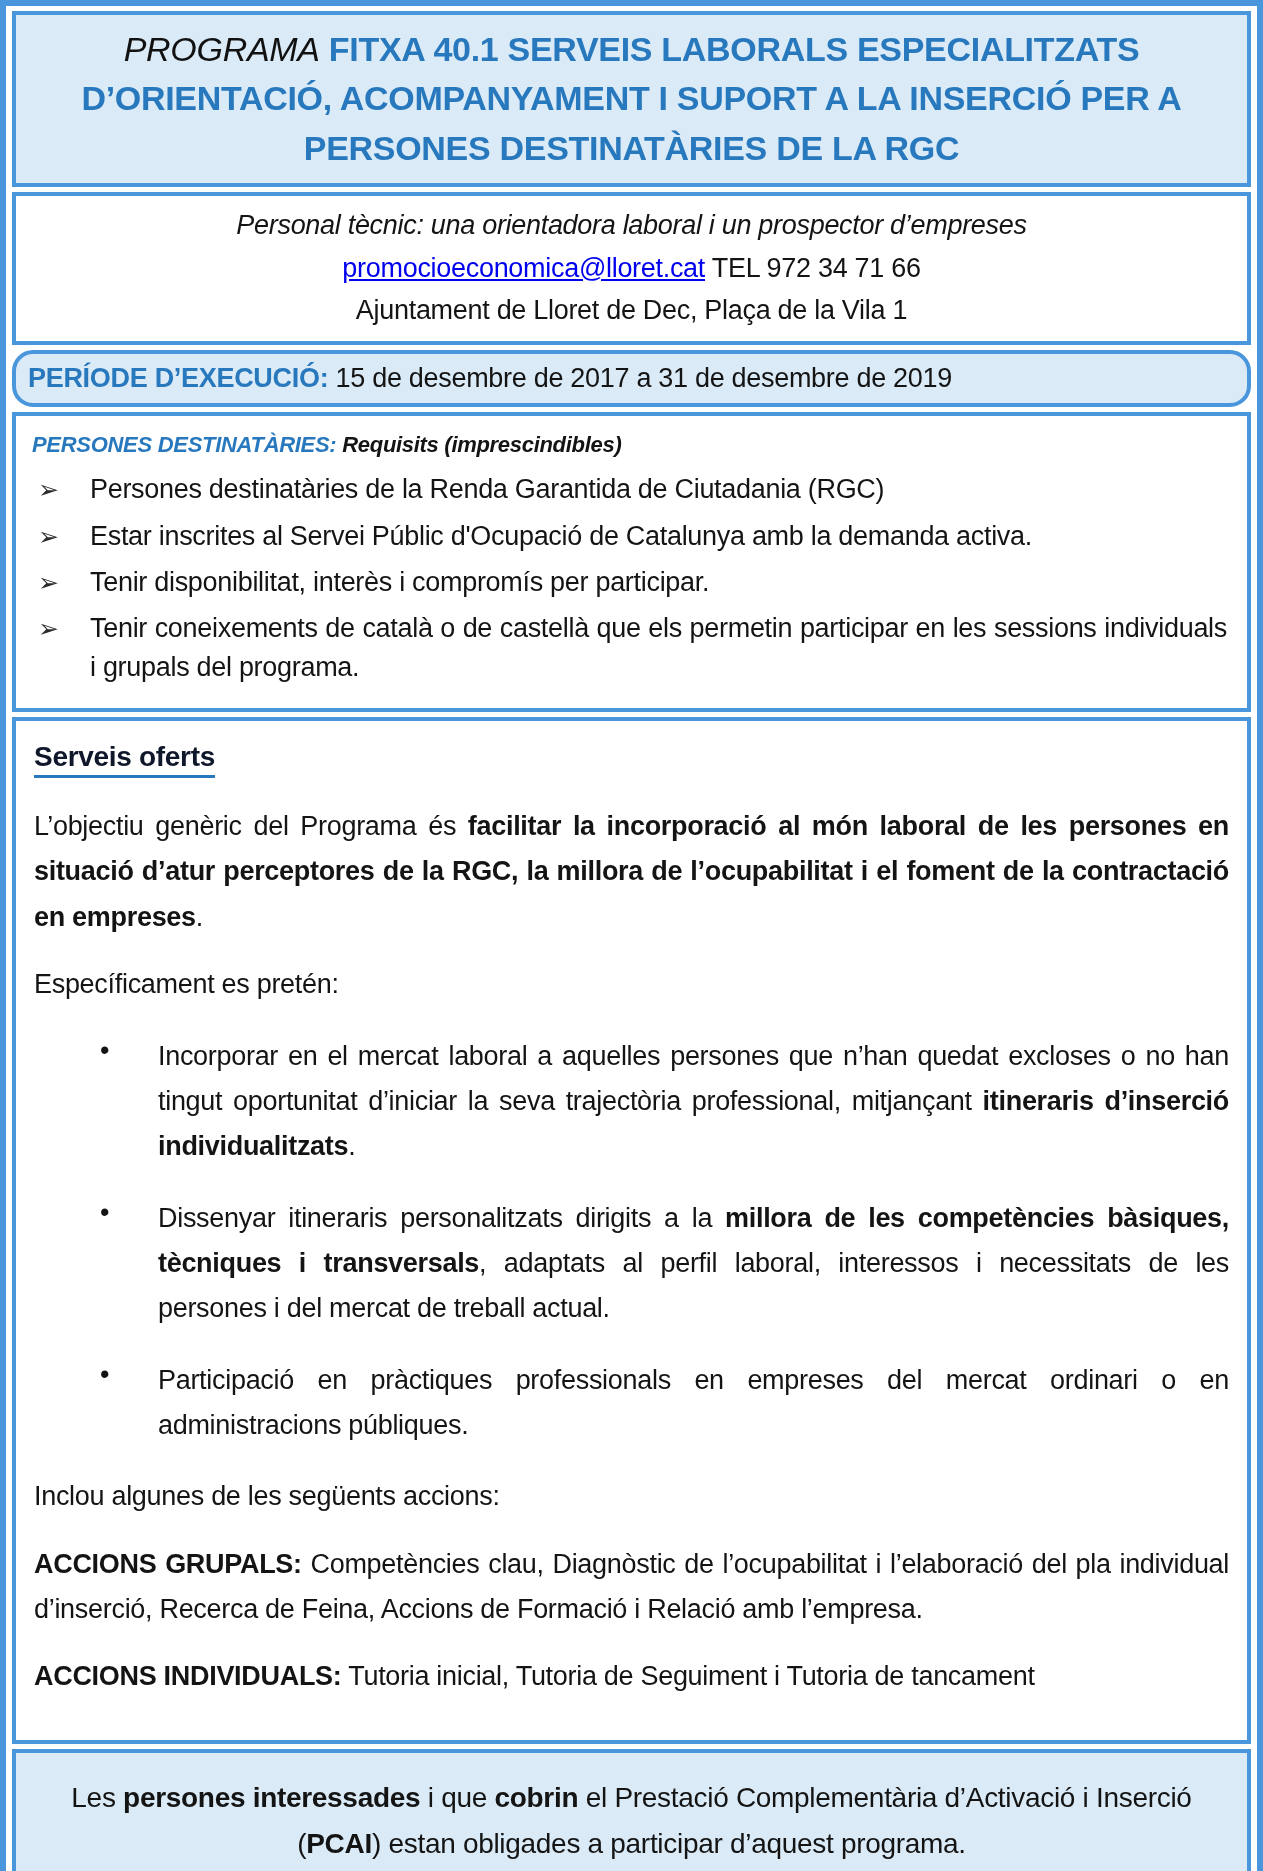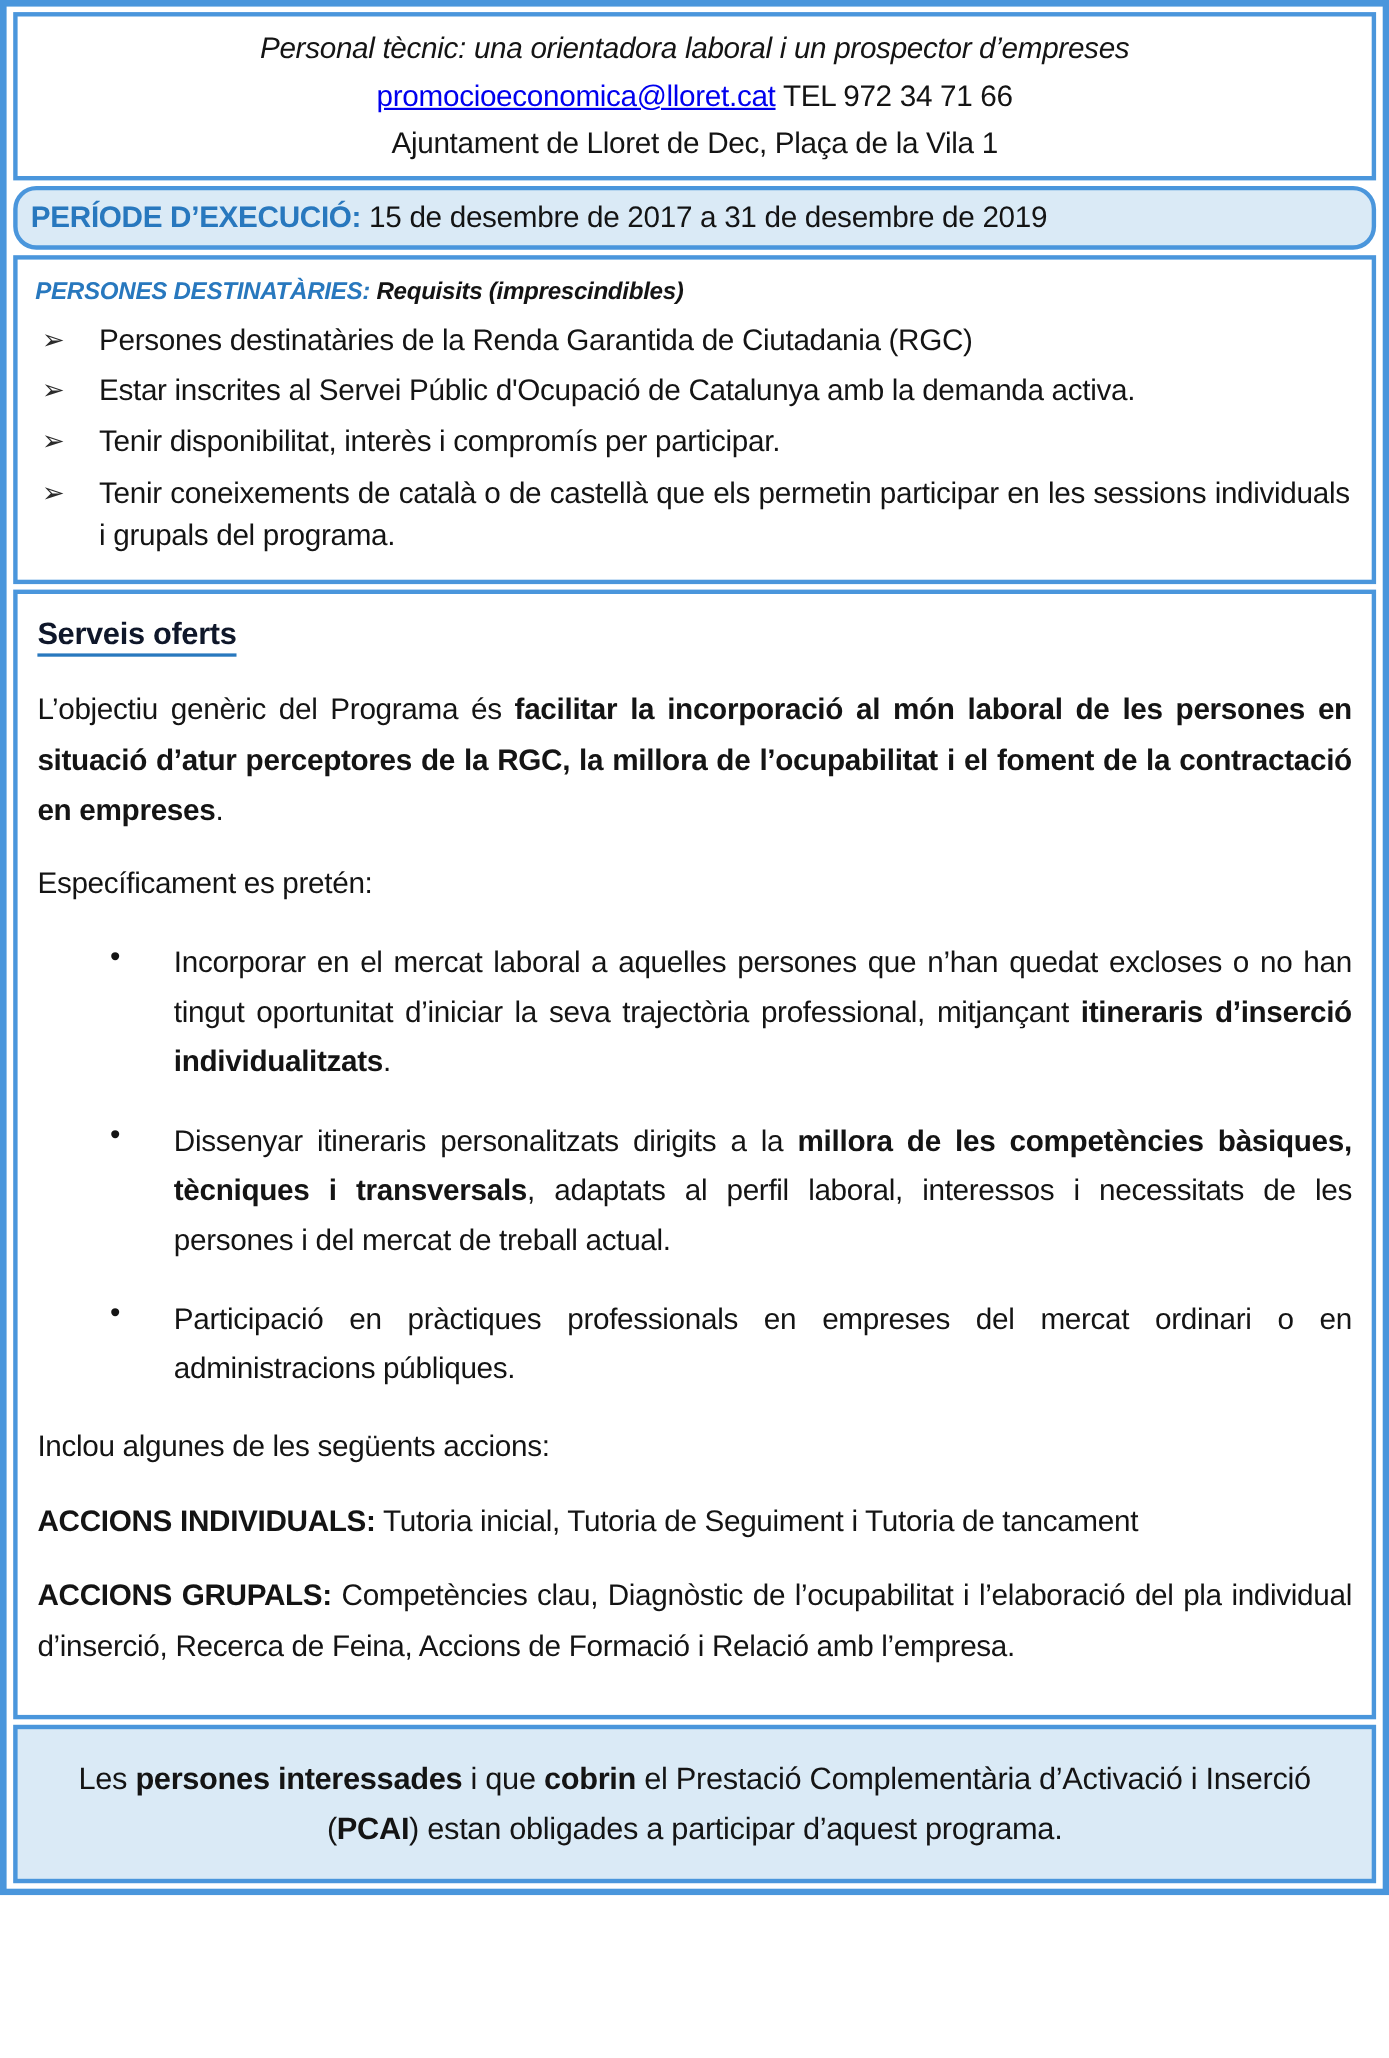--- a/index.html
+++ b/index.html
@@ -65,20 +65,23 @@
   .actions-label { font-weight:700; }
 
   
   .pcai-box { padding:22px 26px; text-align:center; font-size:28px; line-height:1.65; }
 </style>
 </head>
 <body>
 
 <div class="page">
 
+  <section class="box tint title-box">
+    <h1 class="doc-title"><span class="programa">PROGRAMA</span> <span>FITXA 40.1 SERVEIS LABORALS ESPECIALITZATS D’ORIENTACIÓ, ACOMPANYAMENT I SUPORT A LA INSERCIÓ PER A PERSONES DESTINATÀRIES DE LA RGC</span></h1>
+  </section>
 
   <section class="box contact-box">
     <p class="staff-line">Personal tècnic: una orientadora laboral i un prospector d’empreses</p>
     <p><a class="email-link">promocioeconomica@lloret.cat</a> <span>TEL 972 34 71 66</span></p>
     <p>Ajuntament de Lloret de Dec, Plaça de la Vila 1</p>
   </section>
 
   <section class="box tint period-box">
     <span class="blue-label">PERÍODE D’EXECUCIÓ:</span>
     <span>15 de desembre de 2017 a 31 de desembre de 2019</span>
@@ -123,22 +126,22 @@
         <p class="jtext"><span>Dissenyar itineraris personalitzats dirigits a la </span><strong>millora de les competències bàsiques, tècniques i transversals</strong><span>, adaptats al perfil laboral, interessos i necessitats de les persones i del mercat de treball actual.</span></p>
       </li>
       <li>
         <span class="dot-marker">•</span>
         <p class="jtext"><span>Participació en pràctiques professionals en empreses del mercat ordinari o en administracions públiques.</span><strong></strong><span></span></p>
       </li>
     </ul>
 
     <p class="para">Inclou algunes de les següents accions:</p>
 
+    <p class="jtext para"><span class="actions-label">ACCIONS GRUPALS:</span><span> Competències clau, Diagnòstic de l’ocupabilitat i l’elaboració del pla individual d’inserció, Recerca de Feina, Accions de Formació i Relació amb l’empresa.</span></p>
+
     <p class="jtext para"><span class="actions-label">ACCIONS INDIVIDUALS:</span><span> Tutoria inicial, Tutoria de Seguiment i Tutoria de tancament</span></p>
-
-    <p class="jtext para"><span class="actions-label">ACCIONS GRUPALS:</span><span> Competències clau, Diagnòstic de l’ocupabilitat i l’elaboració del pla individual d’inserció, Recerca de Feina, Accions de Formació i Relació amb l’empresa.</span></p>
   </section>
 
   <section class="box tint pcai-box">
     <p class="pcai-text" style="margin:0"><span>Les </span><strong>persones interessades</strong><span> i que </span><strong>cobrin</strong><span> el Prestació Complementària d’Activació i Inserció (</span><strong>PCAI</strong><span>) estan obligades a participar d’aquest programa.</span></p>
   </section>
 
 </div>
 
 </body></html>

